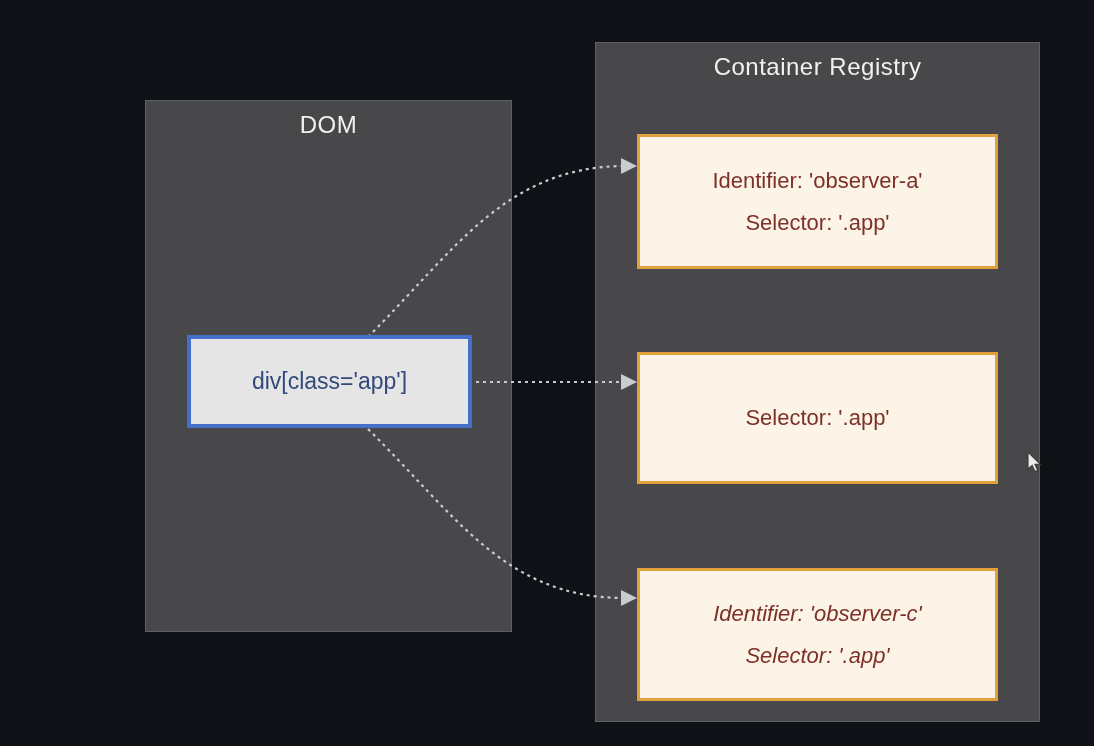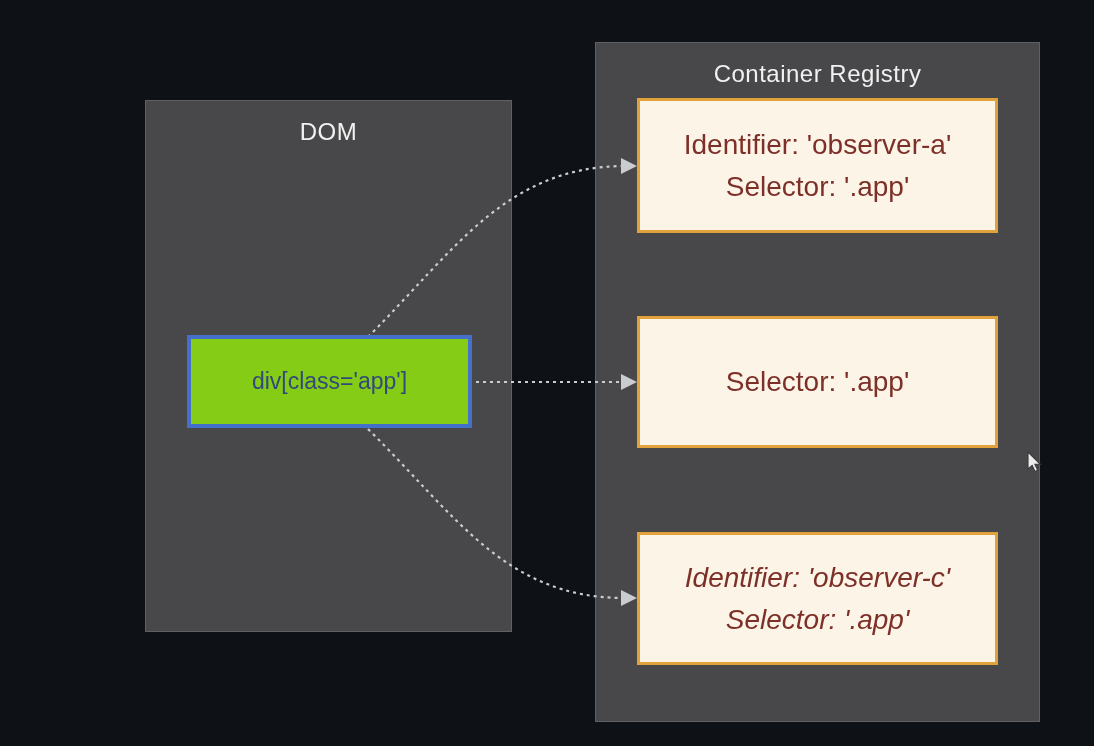--- a/index.html
+++ b/index.html
@@ -19,54 +19,55 @@
     position: absolute;
     background: #48484a;
     border: 1px solid #606063;
     box-sizing: border-box;
   }
   .panel-title {
     width: 100%;
     text-align: center;
     color: #f1f1f1;
     font-size: 24px;
-    padding-top: 17px;
+    padding-top: 10px;
     letter-spacing: 0.5px;
   }
   .dom-panel   { left: 145px; top: 100px; width: 367px; height: 532px; }
   .registry-panel { left: 595px; top: 42px; width: 445px; height: 680px; }
 
   .dom-node {
     position: absolute;
     left: 187px; top: 335px;
     width: 285px; height: 93px;
     box-sizing: border-box;
-    background: #84cc16;
+    background: #e5e5e5;
     border: 4px solid #4470c9;
     display: flex;
     align-items: center;
     justify-content: center;
     color: #33497c;
     font-size: 23px;
   }
   .observer-box {
     position: absolute;
     left: 637px;
     width: 361px;
     box-sizing: border-box;
     background: #fdf4e8;
     border: 3px solid #e2a23b;
     display: flex;
     flex-direction: column;
     align-items: center;
     justify-content: center;
     color: #7d3028;
-    font-size: 28px;
+    font-size: 22px;
     line-height: 42px;
     text-align: center;
+    margin-top: 36px;
   }
   .observer-a { top: 98px;  height: 135px; }
   .observer-b { top: 316px; height: 132px; }
   .observer-c { top: 532px; height: 133px; font-style: italic; }
 
   .arrow-layer, .cursor-layer {
     position: absolute;
     left: 0; top: 0;
     width: 1094px; height: 746px;
     pointer-events: none;

